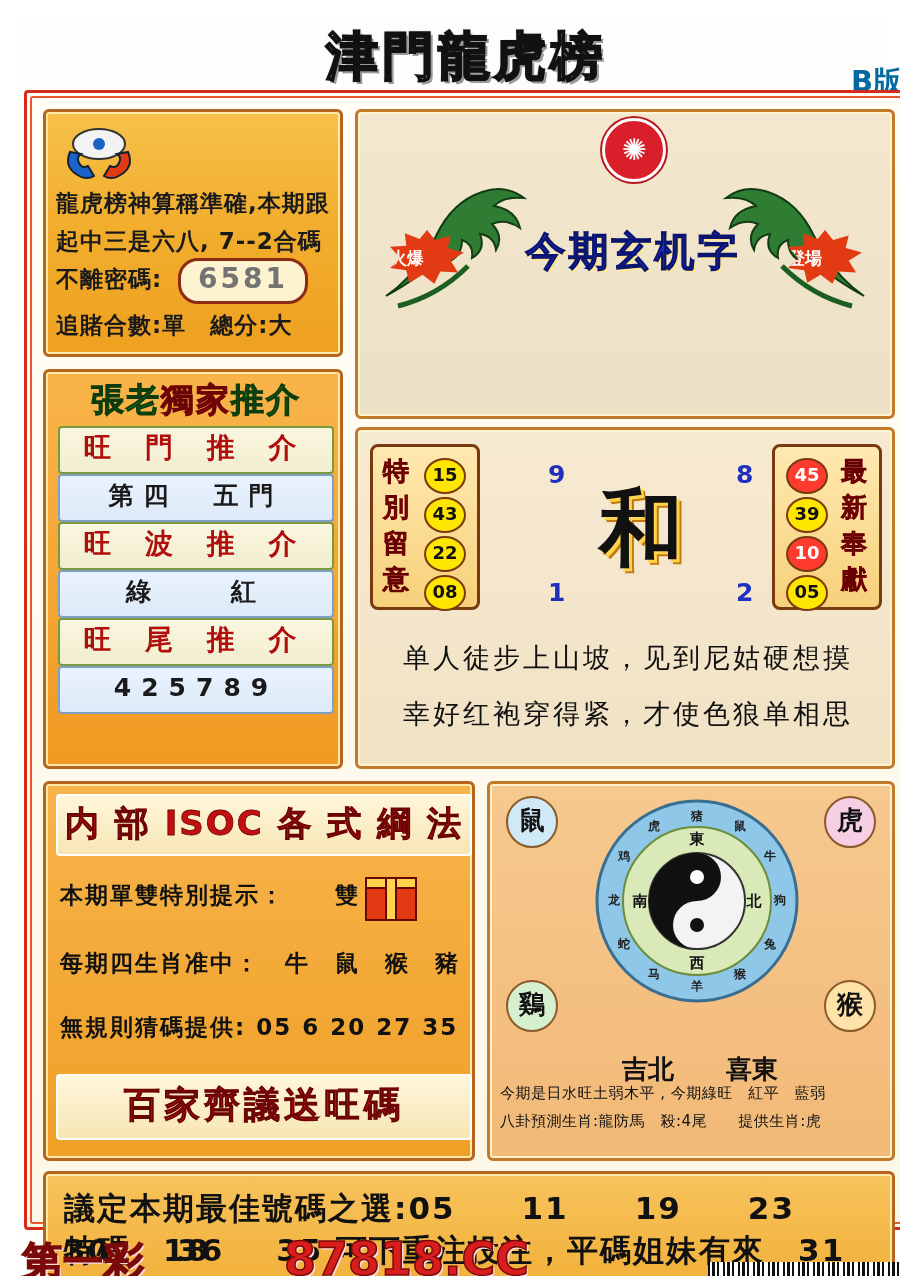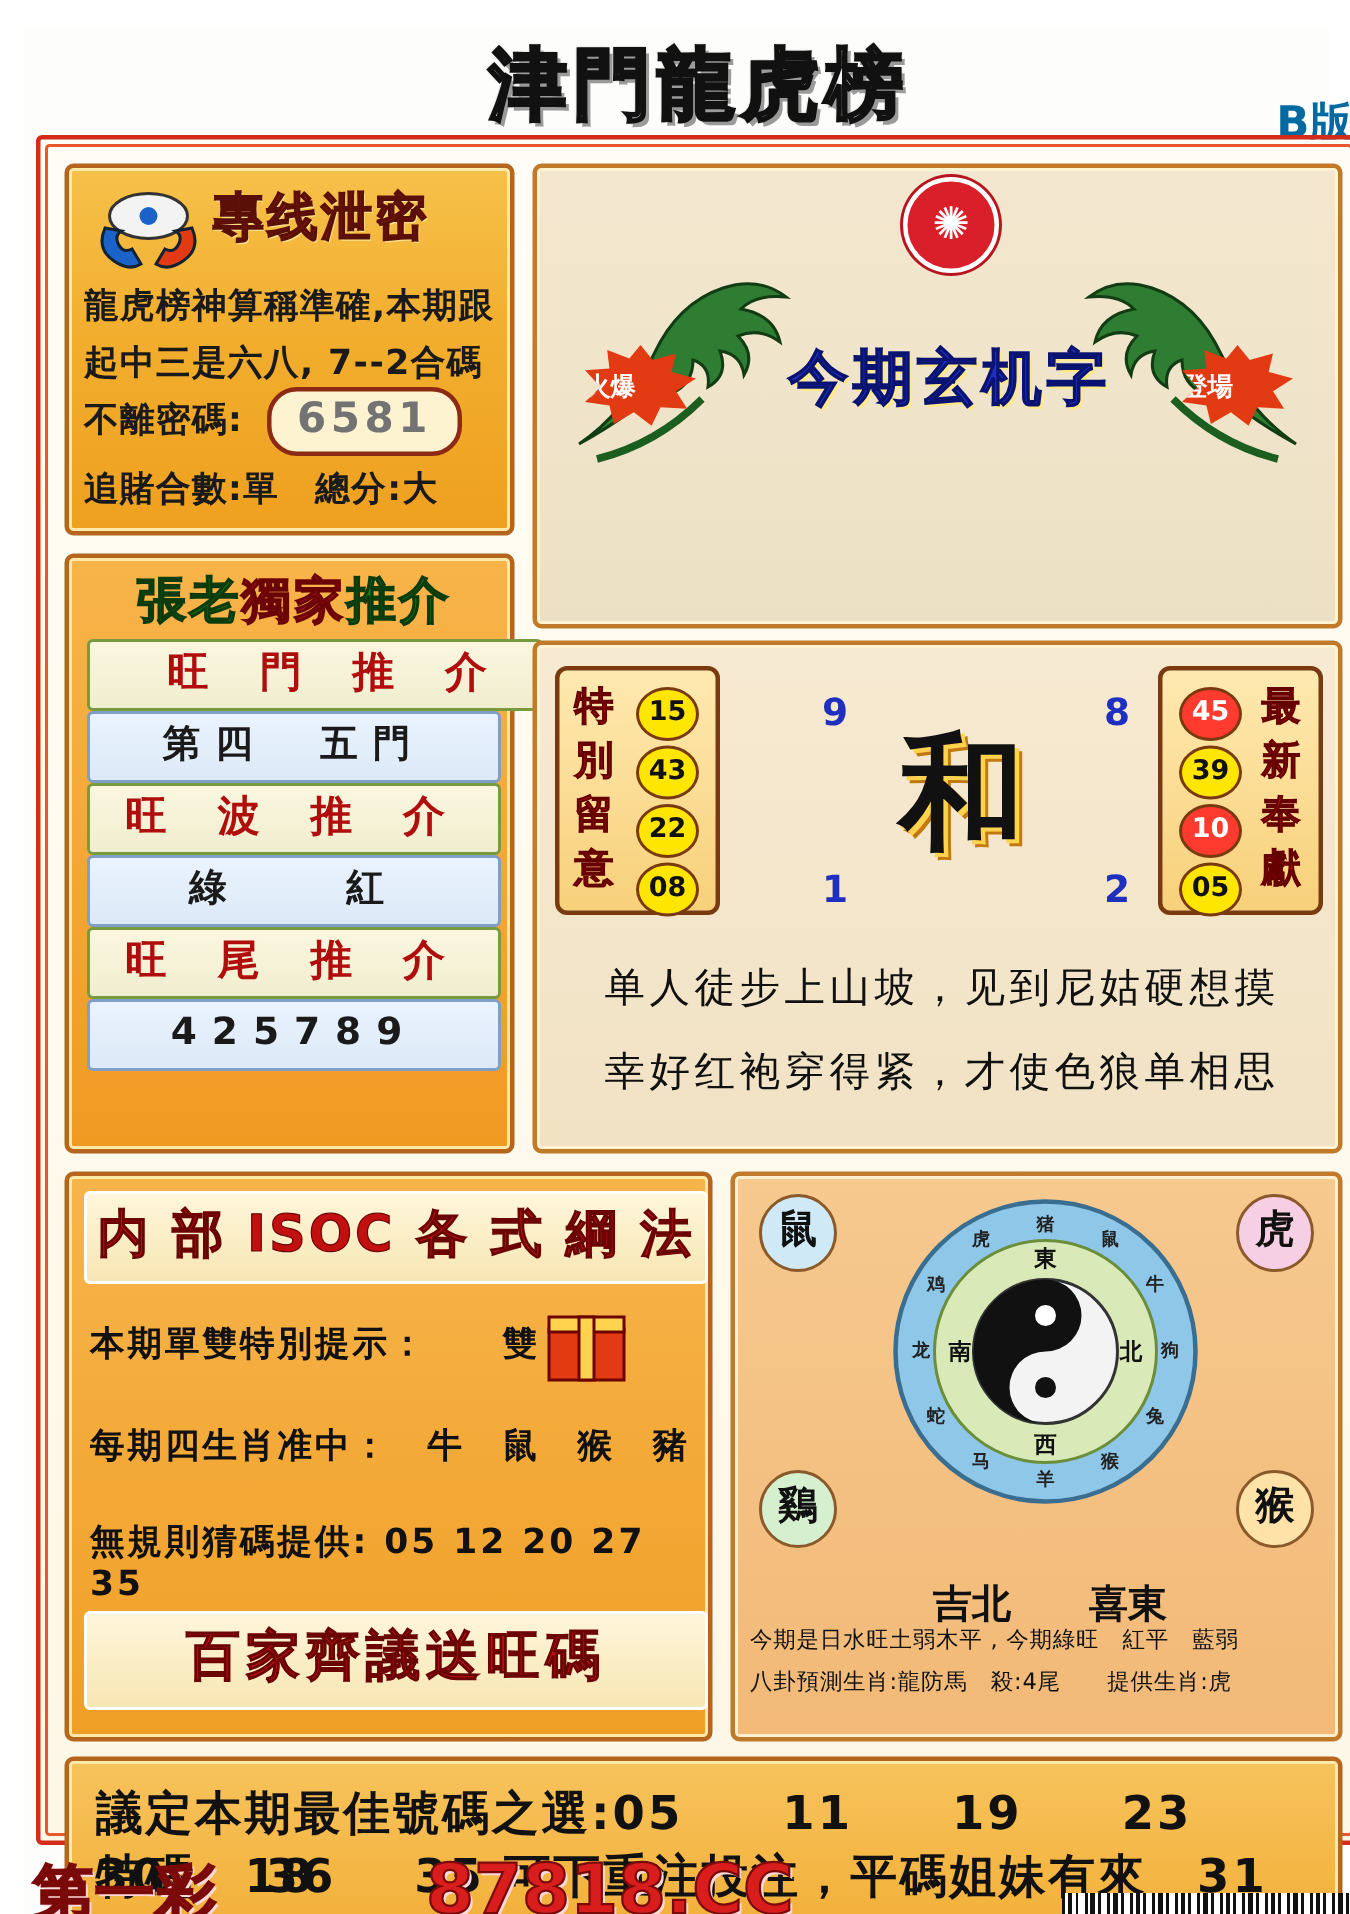--- a/index.html
+++ b/index.html
@@ -87,21 +87,21 @@
   #recommend .rec-head .r{color:#cf1414;-webkit-text-stroke:1px #6b0505;}
   .rec-row{
     position:absolute;left:12px;width:272px;height:44px;
     border:2px solid #7a9a40;border-radius:4px;
     background:linear-gradient(#fbf7e0,#f1edcf);
     text-align:center;line-height:40px;
   }
   .rec-row.big{font-size:28px;font-weight:bold;color:#b00d0d;letter-spacing:12px;}
   .rec-row.val{font-size:25px;font-weight:bold;color:#1a1a1a;letter-spacing:10px;
     background:linear-gradient(#eaf3ff,#dde9f7);border-color:#7f9fc4;}
-  #rr1{top:54px;padding-left:28px;}
+  #rr1{top:54px;}
   #rr2{top:102px;}
   #rr3{top:150px;}
   #rr4{top:198px;}
   #rr5{top:246px;}
   #rr6{top:294px;}
   
   #dragonbox{
     left:328px;top:16px;width:540px;height:310px;
     background:linear-gradient(#f3e7cf,#ece0c4);
     border:3px solid #c07a2a;border-radius:6px;
@@ -289,21 +289,20 @@
   <div class="frame">
     <div class="frame-inner"></div>
 
     <div class="panel" id="hotline">
       <svg class="phone-icon" viewBox="0 0 78 60">
         <ellipse cx="39" cy="20" rx="26" ry="15" fill="#f3f3f3" stroke="#333" stroke-width="2"></ellipse>
         <circle cx="39" cy="20" r="6" fill="#1b63c9"></circle>
         <path d="M10 28 q-6 14 6 22 q10 7 18 2 l-6-10 q-6 3 -9 -3 q-3 -6 2 -9 z" fill="#1b63c9" stroke="#123" stroke-width="2"></path>
         <path d="M68 28 q6 14 -6 22 q-10 7 -18 2 l6 -10 q6 3 9 -3 q3 -6 -2 -9 z" fill="#e23a12" stroke="#123" stroke-width="2"></path>
       </svg>
-      <div class="hl-title">專线泄密</div>
       <div class="line l1">龍虎榜神算稱準確,本期跟</div>
       <div class="line l2">起中三是六八, 7--2合碼</div>
       <div class="line l3">不離密碼:</div>
       <div class="num-pill">6581</div>
       <div class="line l4">追賭合數:單　總分:大</div>
     </div>
 
     <div class="panel" id="recommend">
       <div class="rec-head">
         <span class="g">張老</span><span class="r">獨家</span><span class="g">推介</span>
@@ -363,21 +362,21 @@
 
     <div class="panel" id="isoc">
       <div class="isoc-title">内 部 ISOC 各 式 綱 法</div>
       <svg class="gift-icon" viewBox="0 0 54 52">
         <rect x="2" y="14" width="50" height="34" fill="#e23a12" stroke="#6b0505" stroke-width="2"></rect>
         <rect x="2" y="6" width="50" height="10" fill="#ffd34d" stroke="#6b0505" stroke-width="2"></rect>
         <rect x="22" y="6" width="10" height="42" fill="#ffd34d" stroke="#6b0505" stroke-width="2"></rect>
       </svg>
       <div class="isoc-line" id="il1">本期單雙特別提示：　　雙</div>
       <div class="isoc-line" id="il2">每期四生肖准中：　牛　鼠　猴　豬</div>
-      <div class="isoc-line" id="il3">無規則猜碼提供: 05 12 20 27 35</div>
+      <div class="isoc-line" id="il3">無規則猜碼提供: 05 6 20 27 35</div>
       <div class="isoc-foot">百家齊議送旺碼</div>
     </div>
 
     <div class="panel" id="zodiac">
       <div class="zcorner" id="zc1">鼠</div>
       <div class="zcorner" id="zc2">虎</div>
       <div class="zcorner" id="zc3">鷄</div>
       <div class="zcorner" id="zc4">猴</div>
 
       <svg class="bagua" viewBox="0 0 206 206">

